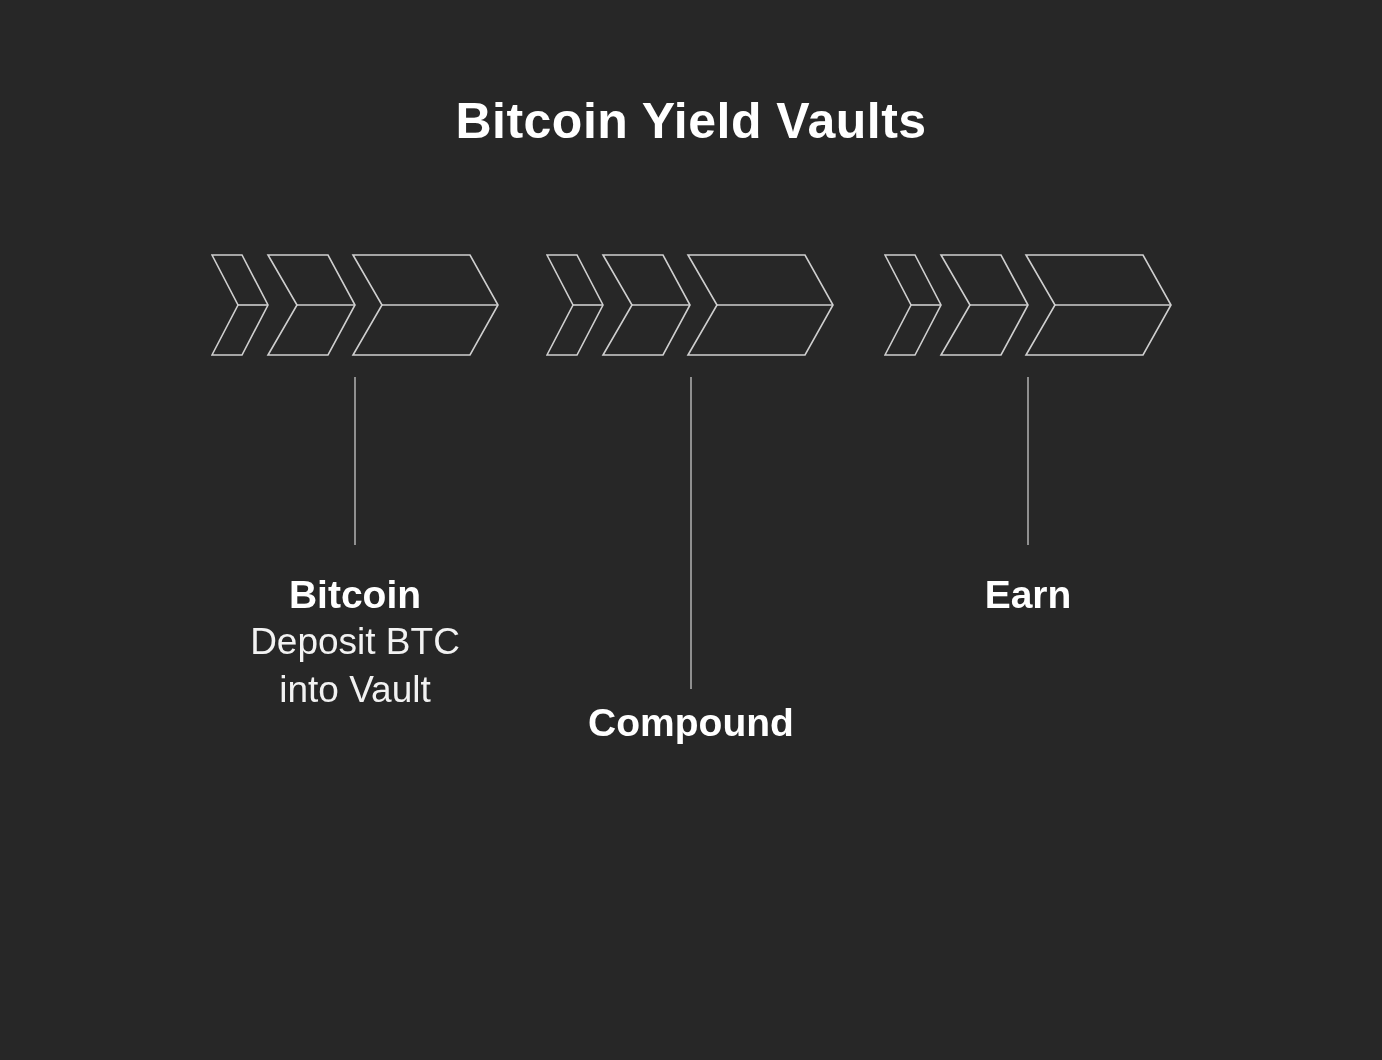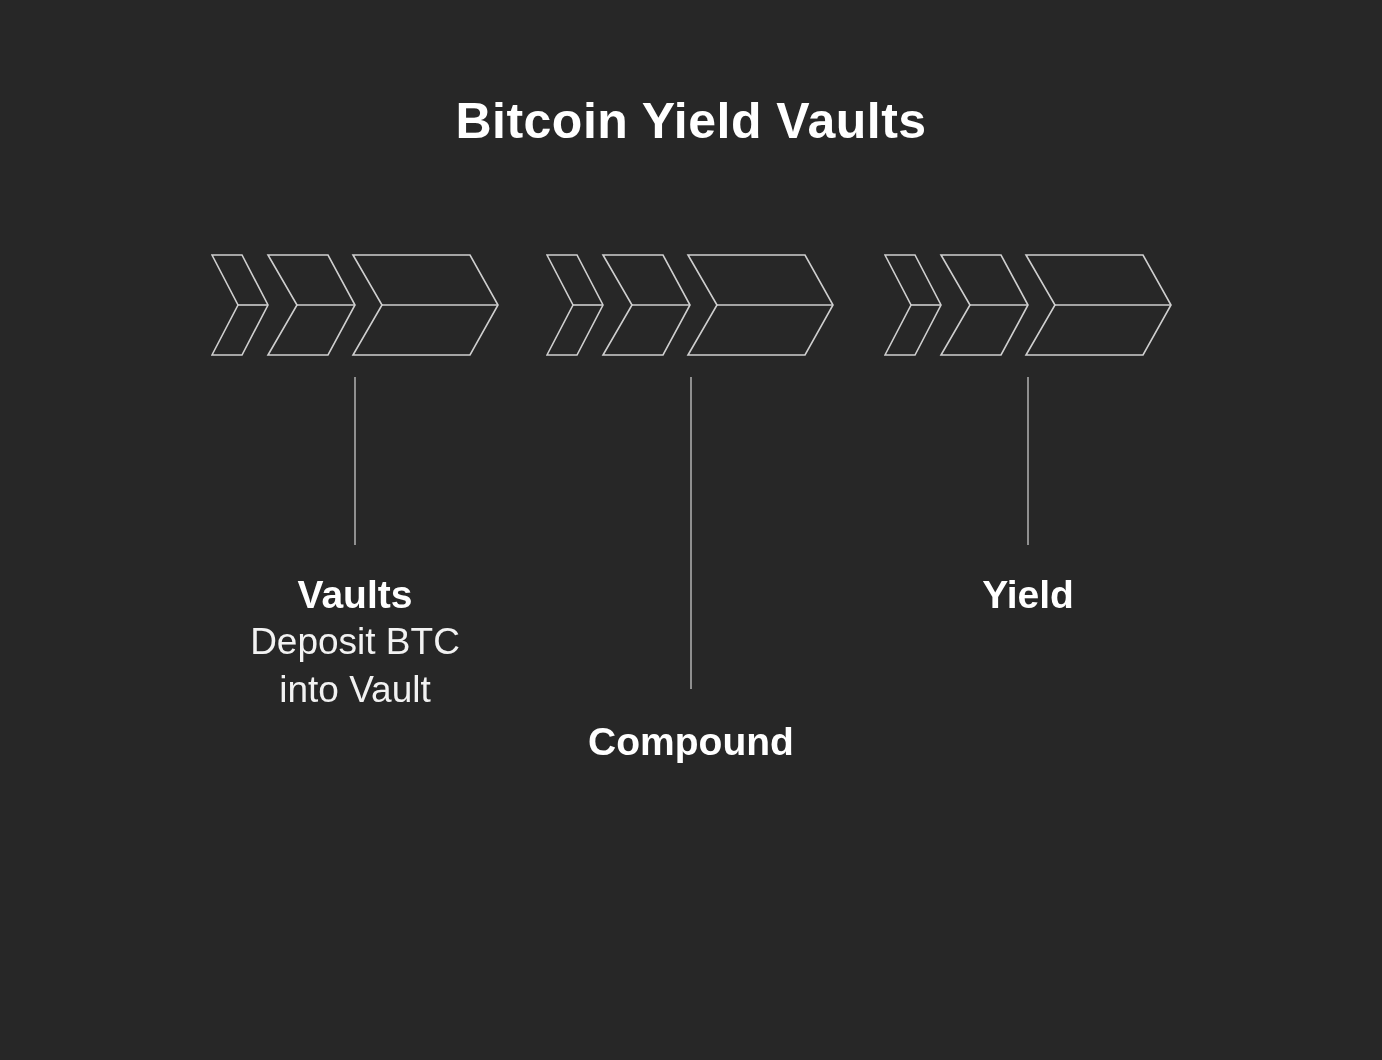--- a/index.html
+++ b/index.html
@@ -34,21 +34,21 @@
     stroke:var(--chevron_stroke);
     stroke-width:1.6;
     stroke-linejoin:miter;
   }
   .connector{position:absolute;width:2px;background:var(--connector);}
   .c1{left:354px;top:377px;height:168px;}
   .c2{left:690px;top:377px;height:312px;}
   .c3{left:1027px;top:377px;height:168px;}
   .label-block{position:absolute;width:330px;text-align:center;color:var(--text);}
   .lb1{left:190px;top:572px;}
-  .lb2{left:526px;top:719px;}
+  .lb2{left:526px;top:700px;}
   .lb3{left:863px;top:572px;}
   .step-title{font-size:39px;font-weight:700;line-height:46px;color:var(--text);}
   .step-desc{
     font-size:37px;font-weight:400;line-height:48px;
     color:var(--text_secondary);
   }
 </style>
 </head>
 <body>
 
@@ -81,25 +81,25 @@
     <path d="M86 51 H144"></path>
     <path d="M142 1 H259 L287 51 L259 101 H142 L171 51 Z"></path>
     <path d="M171 51 H287"></path>
   </svg>
 
   <div class="connector c1"></div>
   <div class="connector c2"></div>
   <div class="connector c3"></div>
 
   <div class="label-block lb1">
-    <div class="step-title">Vaults</div>
+    <div class="step-title">Bitcoin</div>
     <div class="step-desc">Deposit BTC<br>into Vault</div>
   </div>
 
   <div class="label-block lb2">
     <div class="step-title">Compound</div>
   </div>
 
   <div class="label-block lb3">
-    <div class="step-title">Yield</div>
+    <div class="step-title">Earn</div>
   </div>
 
 </div>
 
 </body></html>

